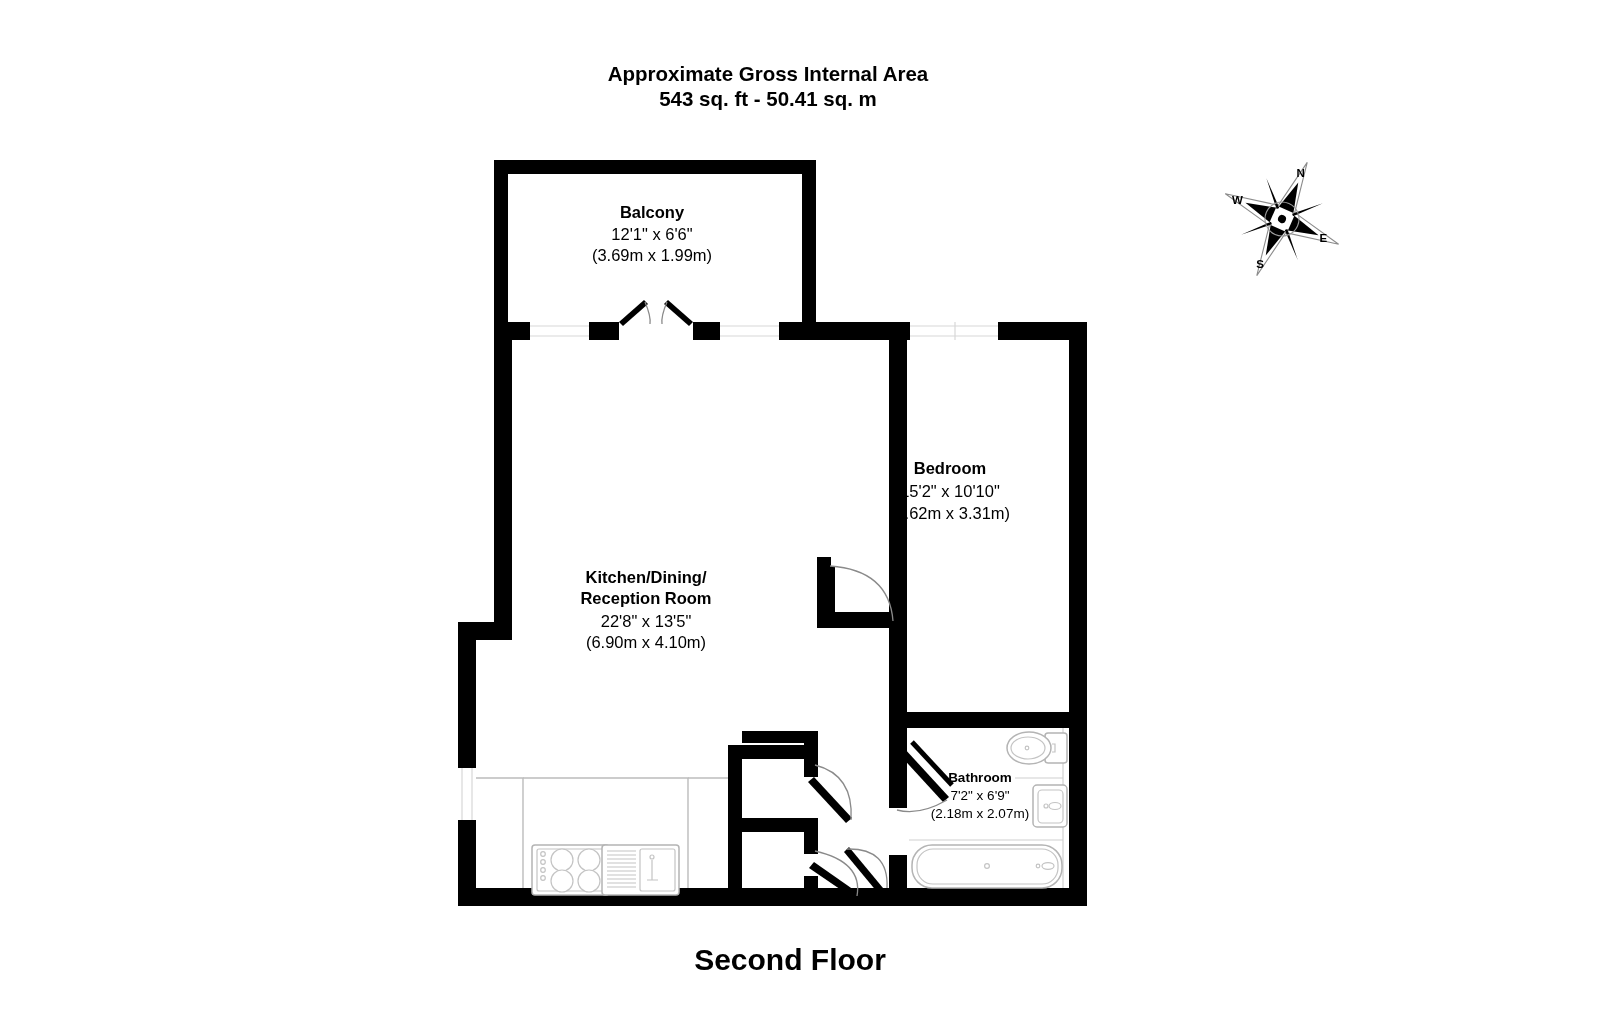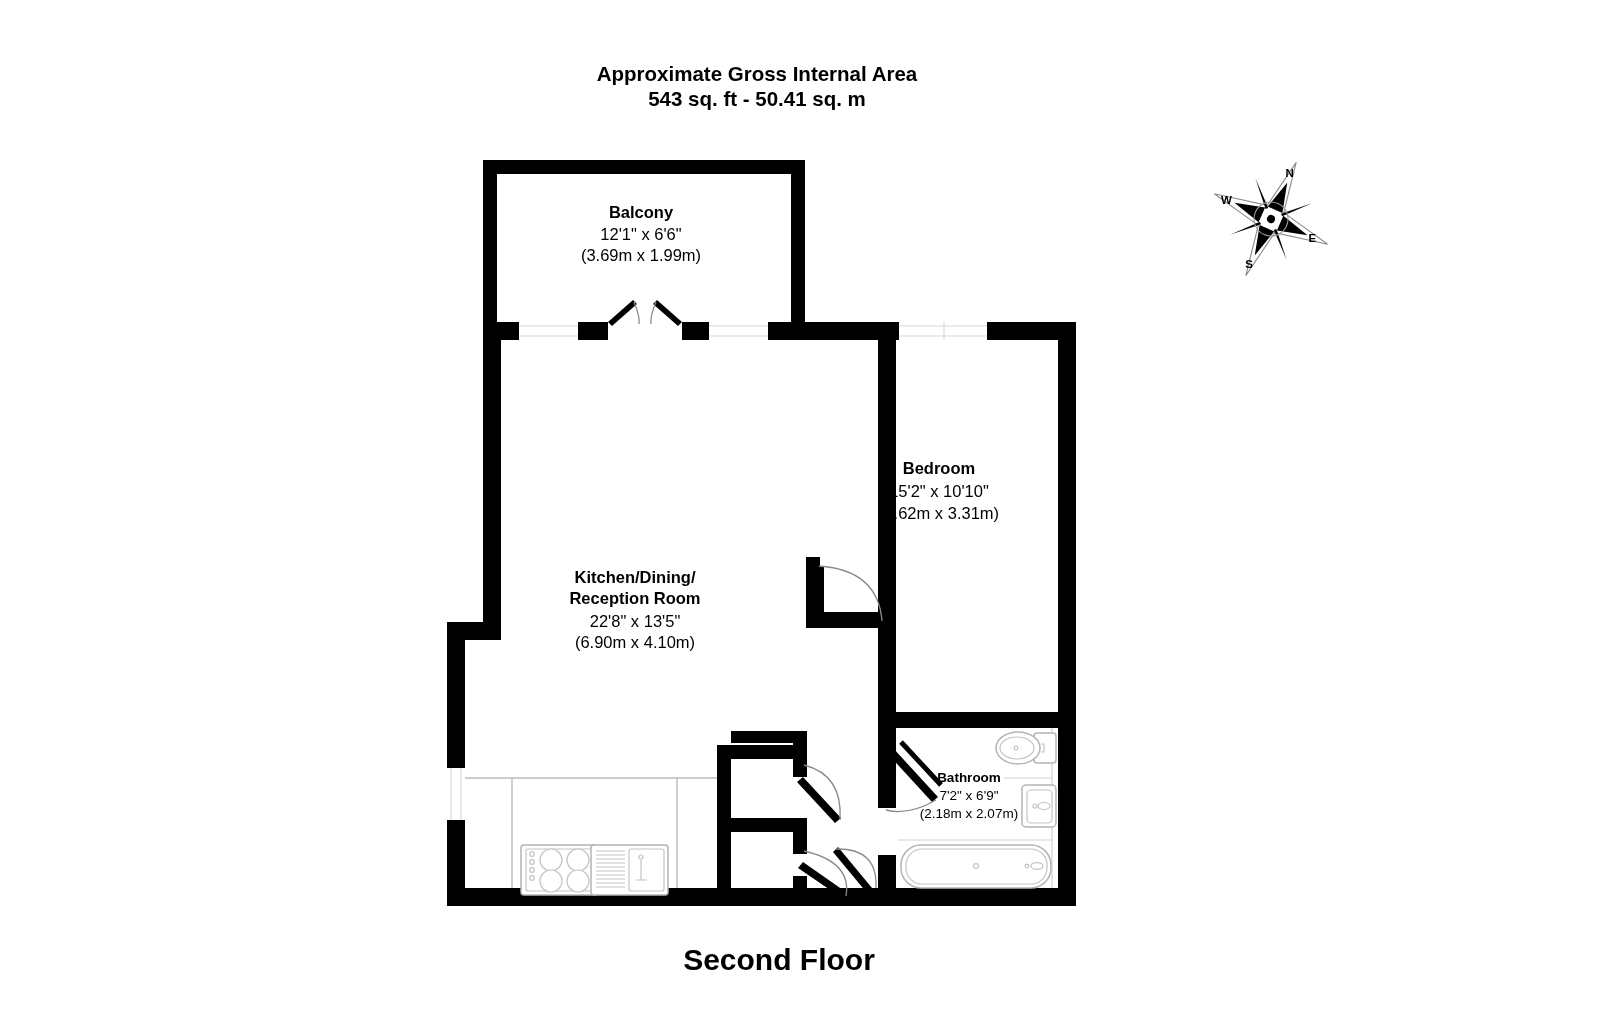--- a/index.html
+++ b/index.html
@@ -12,20 +12,21 @@
     height: 1024px;
     position: relative;
     font-family: "Liberation Sans", sans-serif;
     overflow: hidden;
   }
   #floorplan-root {
     position: absolute;
     inset: 0;
     width: 1440px;
     height: 1024px;
+    margin-left: 11px;
   }
   svg.plan {
     display: block;
     width: 1600px;
     height: 1024px;
   }
   .wall       { fill: #000000; }
   .thin       { fill: none; stroke: #bcbcbc; stroke-width: 1.4; }
   .thin-d     { fill: none; stroke: #d0d0d0; stroke-width: 1.2; }
   .fixture    { fill: #ffffff; stroke: #b4b4b4; stroke-width: 1.5; }

